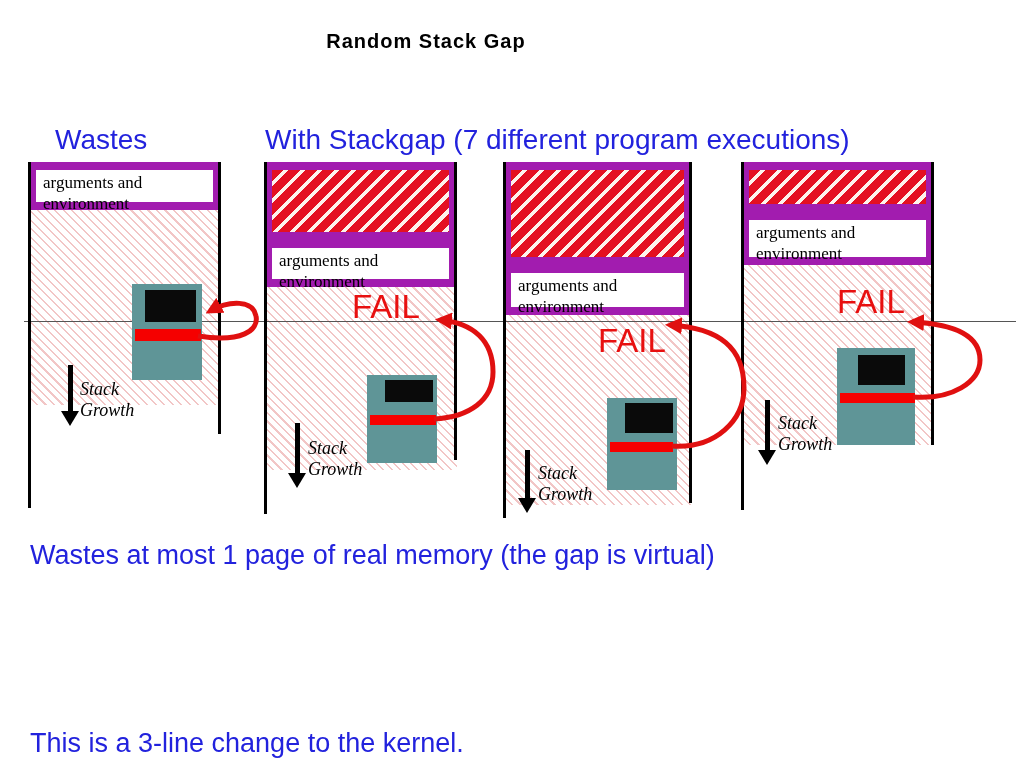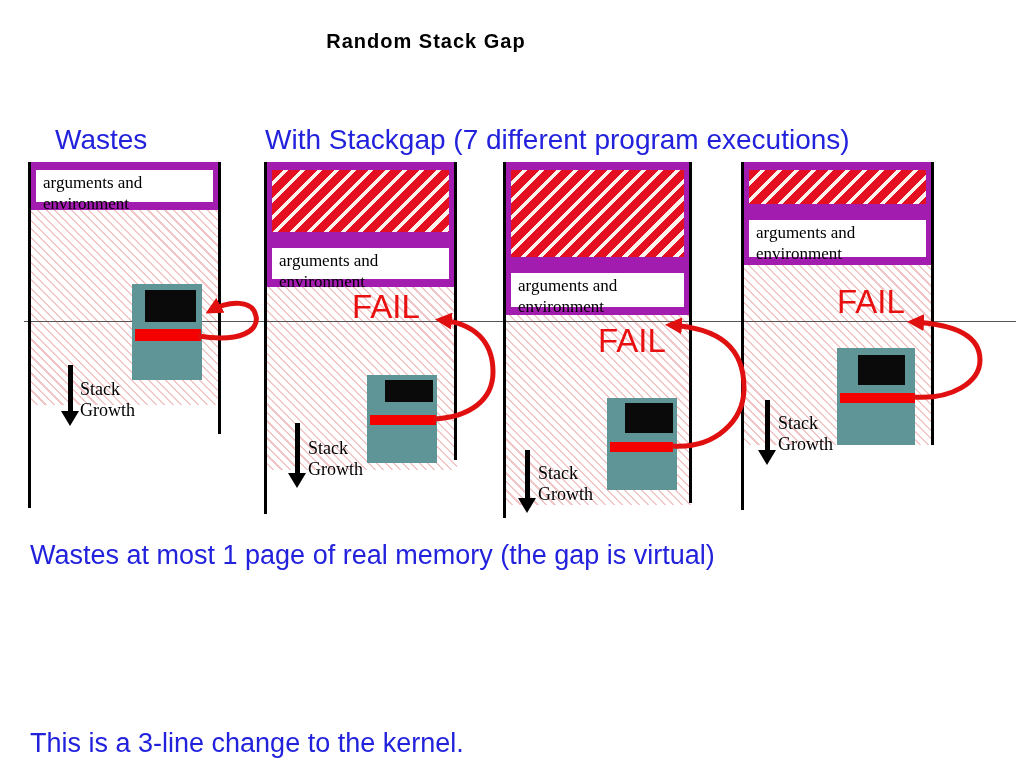--- a/index.html
+++ b/index.html
@@ -34,21 +34,21 @@
   .stripe{position:absolute;background:#f50000;}
 
   .fail{position:absolute;font-family:Liberation Sans, sans-serif;font-size:33px;color:#e81010;
         z-index:4;white-space:nowrap;}
 
   
   .sg-shaft{position:absolute;width:5px;background:#000;z-index:4;}
   .sg-head{position:absolute;width:0;height:0;border-left:9px solid transparent;
            border-right:9px solid transparent;border-top:15px solid #000;z-index:4;}
   .sg-label{position:absolute;font-family:"Liberation Serif",serif;font-size:18px;line-height:21px;
-            color:#000;z-index:4;}
+            color:#000;z-index:4;font-style:italic;}
 
   .arrows{position:absolute;left:0;top:0;width:1024px;height:768px;z-index:5;pointer-events:none;}
 
   .note{position:absolute;font-size:27px;color:#2222dd;white-space:nowrap;}
 </style>
 </head>
 <body>
 
 <div id="slide">
 

